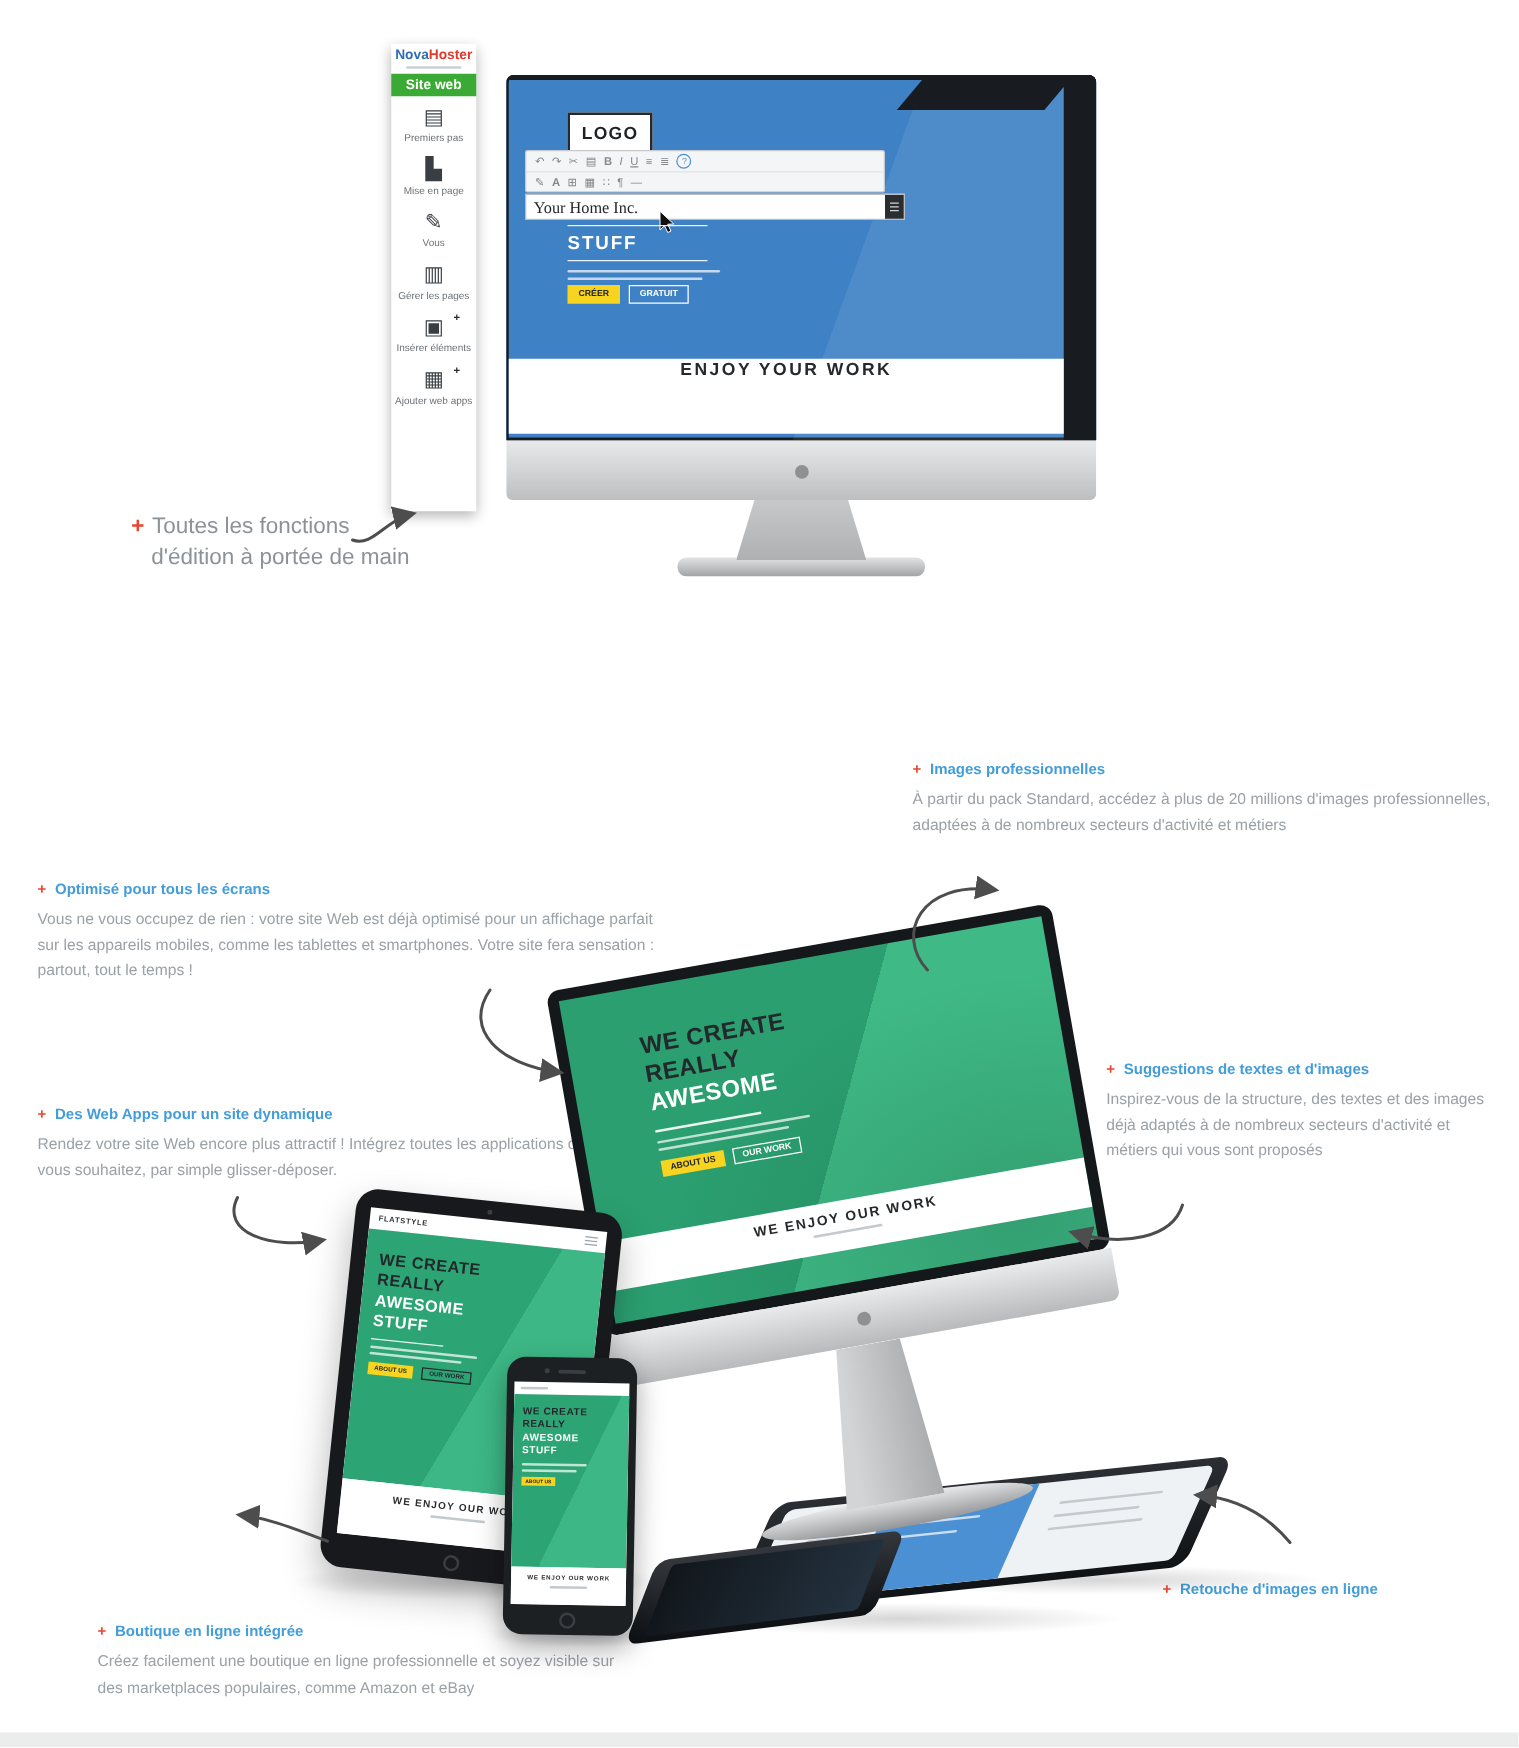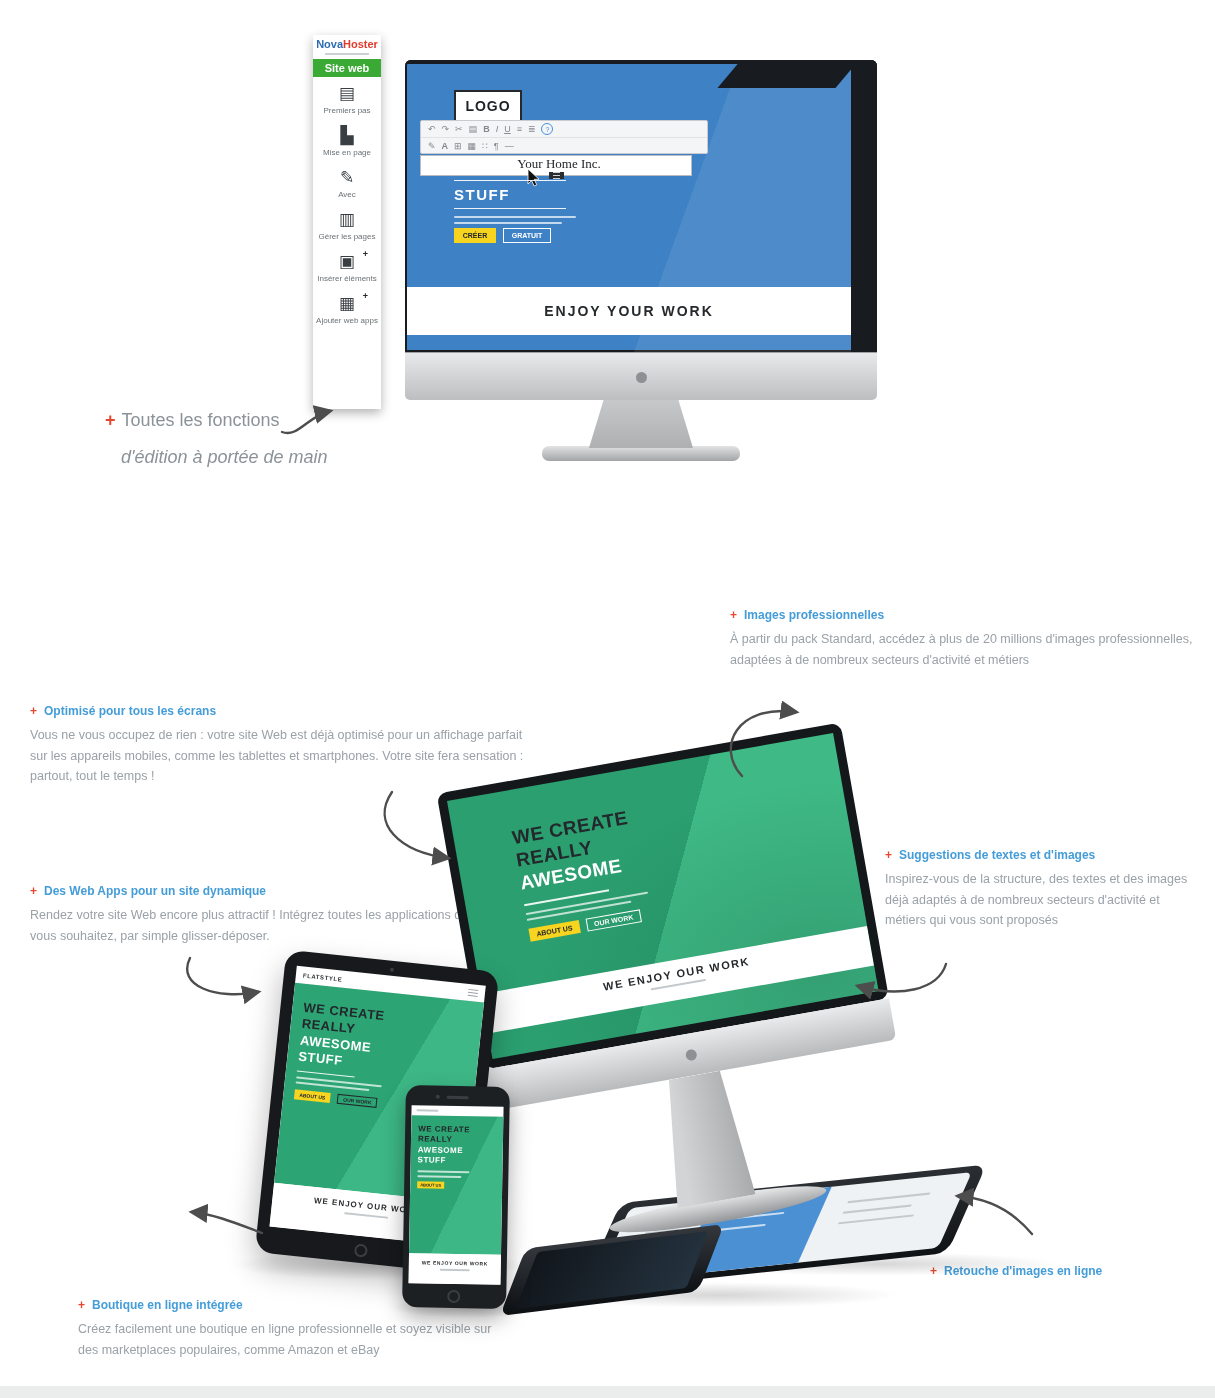--- a/index.html
+++ b/index.html
@@ -8,21 +8,21 @@
   .abs{position:absolute;}
 
   
   .feature{position:absolute;}
   .feature h3{margin:0 0 7px;font-size:12px;font-weight:bold;color:#449dd8;}
   .feature h3 .plus{color:#e8472f;margin-right:7px;font-weight:bold;}
   .feature p{margin:0;font-size:12.5px;line-height:1.65;color:#9aa1a7;}
 
   .annotation{position:absolute;left:105px;top:410px;font-size:18px;color:#8b9298;}
   .annotation .plus{color:#e8472f;font-weight:bold;margin-right:6px;}
-  .annotation .line2{display:block;margin:16px 0 0 16px;font-style:italic;}
+  .annotation .line2{display:block;margin:4px 0 0 16px;}
 
   
   .fl{background:#c3c9cd;height:2px;border-radius:1px;}
   .flw{background:rgba(255,255,255,.7);height:2px;border-radius:1px;}
 
   
   .sidebar{position:absolute;left:313px;top:35px;width:68px;height:374px;background:#fff;
            z-index:5;box-shadow:0 4px 10px rgba(0,0,0,.3);}
   .logo{padding-top:4px;text-align:center;font-size:11px;font-weight:bold;line-height:1;}
   .logo .nova{color:#2e6db4;} .logo .hoster{color:#e2392b;}
@@ -47,31 +47,31 @@
             border:2px solid #26292c;color:#1f2225;font-weight:bold;font-size:14px;
             letter-spacing:1px;display:flex;align-items:center;justify-content:center;}
   .toolbar{position:absolute;left:15px;top:60px;width:288px;height:34px;background:#f4f5f6;
            border:1px solid #c7cbcf;border-radius:2px;box-sizing:border-box;}
   .tb-row{display:flex;gap:6px;align-items:center;height:16px;padding:0 7px;}
   .tb-row.first{border-bottom:1px solid #e0e2e4;}
   .tb-ic{font-size:9px;color:#84898e;line-height:1;}
   .tb-ic.b{font-weight:bold;} .tb-ic.i{font-style:italic;} .tb-ic.u{text-decoration:underline;}
   .tb-help{color:#4a90d9;border:1px solid #4a90d9;border-radius:50%;width:10px;height:10px;
            font-size:7px;display:inline-flex;align-items:center;justify-content:center;}
-  .name-field{position:absolute;left:15px;top:95px;width:272px;height:21px;background:#fff;
-              border:1px solid #b9bdc1;box-sizing:border-box;display:flex;align-items:center;flex-direction:column;}
+  .name-field{position:absolute;left:15px;top:95px;width:304px;height:21px;background:#fff;
+              border:1px solid #b9bdc1;box-sizing:border-box;display:flex;align-items:center;}
   .name-text{flex:1;font-family:"Liberation Serif",serif;font-size:13px;color:#23262a;padding-left:6px;}
   .drag-handle{width:15px;height:100%;background:#2b2e31;display:flex;flex-direction:column;
                justify-content:center;gap:2px;align-items:center;}
   .drag-handle i{display:block;width:7px;height:1px;background:#cfd3d6;}
   .cursor{position:absolute;left:122px;top:108px;}
   .ed-rule{position:absolute;left:49px;width:112px;height:1px;background:rgba(255,255,255,.9);}
   .stuff{position:absolute;left:49px;top:126px;color:#fff;font-weight:bold;font-size:15px;letter-spacing:1.5px;}
-  .enjoy-band{position:absolute;left:2px;right:26px;top:227px;height:48px;background:#fff;
-              display:flex;align-items:center;justify-content:center;}
+  .enjoy-band{position:absolute;left:2px;right:26px;top:227px;height:60px;background:#fff;
+              display:flex;justify-content:center;}
   .enjoy-text{font-size:14px;font-weight:bold;letter-spacing:2px;color:#26292c;}
   .btn-creer{position:absolute;left:49px;top:168px;width:42px;height:15px;background:#f6d41f;
              color:#23262a;font-size:7px;font-weight:bold;display:flex;align-items:center;justify-content:center;}
   .btn-gratuit{position:absolute;left:98px;top:168px;width:48px;height:15px;border:1px solid #fff;
                color:#fff;font-size:7px;font-weight:bold;display:flex;align-items:center;justify-content:center;box-sizing:border-box;}
   .imac1-chin{width:472px;height:47px;background:linear-gradient(#e8e9ea,#bcbec0);
               border-radius:0 0 5px 5px;border-top:1px solid #9fa2a4;position:relative;}
   .apple{position:absolute;left:50%;top:50%;width:11px;height:11px;margin:-5px 0 0 -5px;
          border-radius:50%;background:#8e9194;}
   .imac1-neck{margin:0 auto;width:104px;height:48px;background:linear-gradient(180deg,#c6c8ca,#aeb0b2);
@@ -186,21 +186,21 @@
     <div class="menu-item">
       <span class="mi-icon">▤</span>
       <span class="mi-label">Premiers pas</span>
     </div>
     <div class="menu-item">
       <span class="mi-icon">▙</span>
       <span class="mi-label">Mise en page</span>
     </div>
     <div class="menu-item">
       <span class="mi-icon">✎</span>
-      <span class="mi-label">Avec</span>
+      <span class="mi-label">Vous</span>
     </div>
     <div class="menu-item">
       <span class="mi-icon">▥</span>
       <span class="mi-label">Gérer les pages</span>
     </div>
     <div class="menu-item">
       <span class="mi-badge">+</span>
       <span class="mi-icon">▣</span>
       <span class="mi-label">Insérer éléments</span>
     </div>

